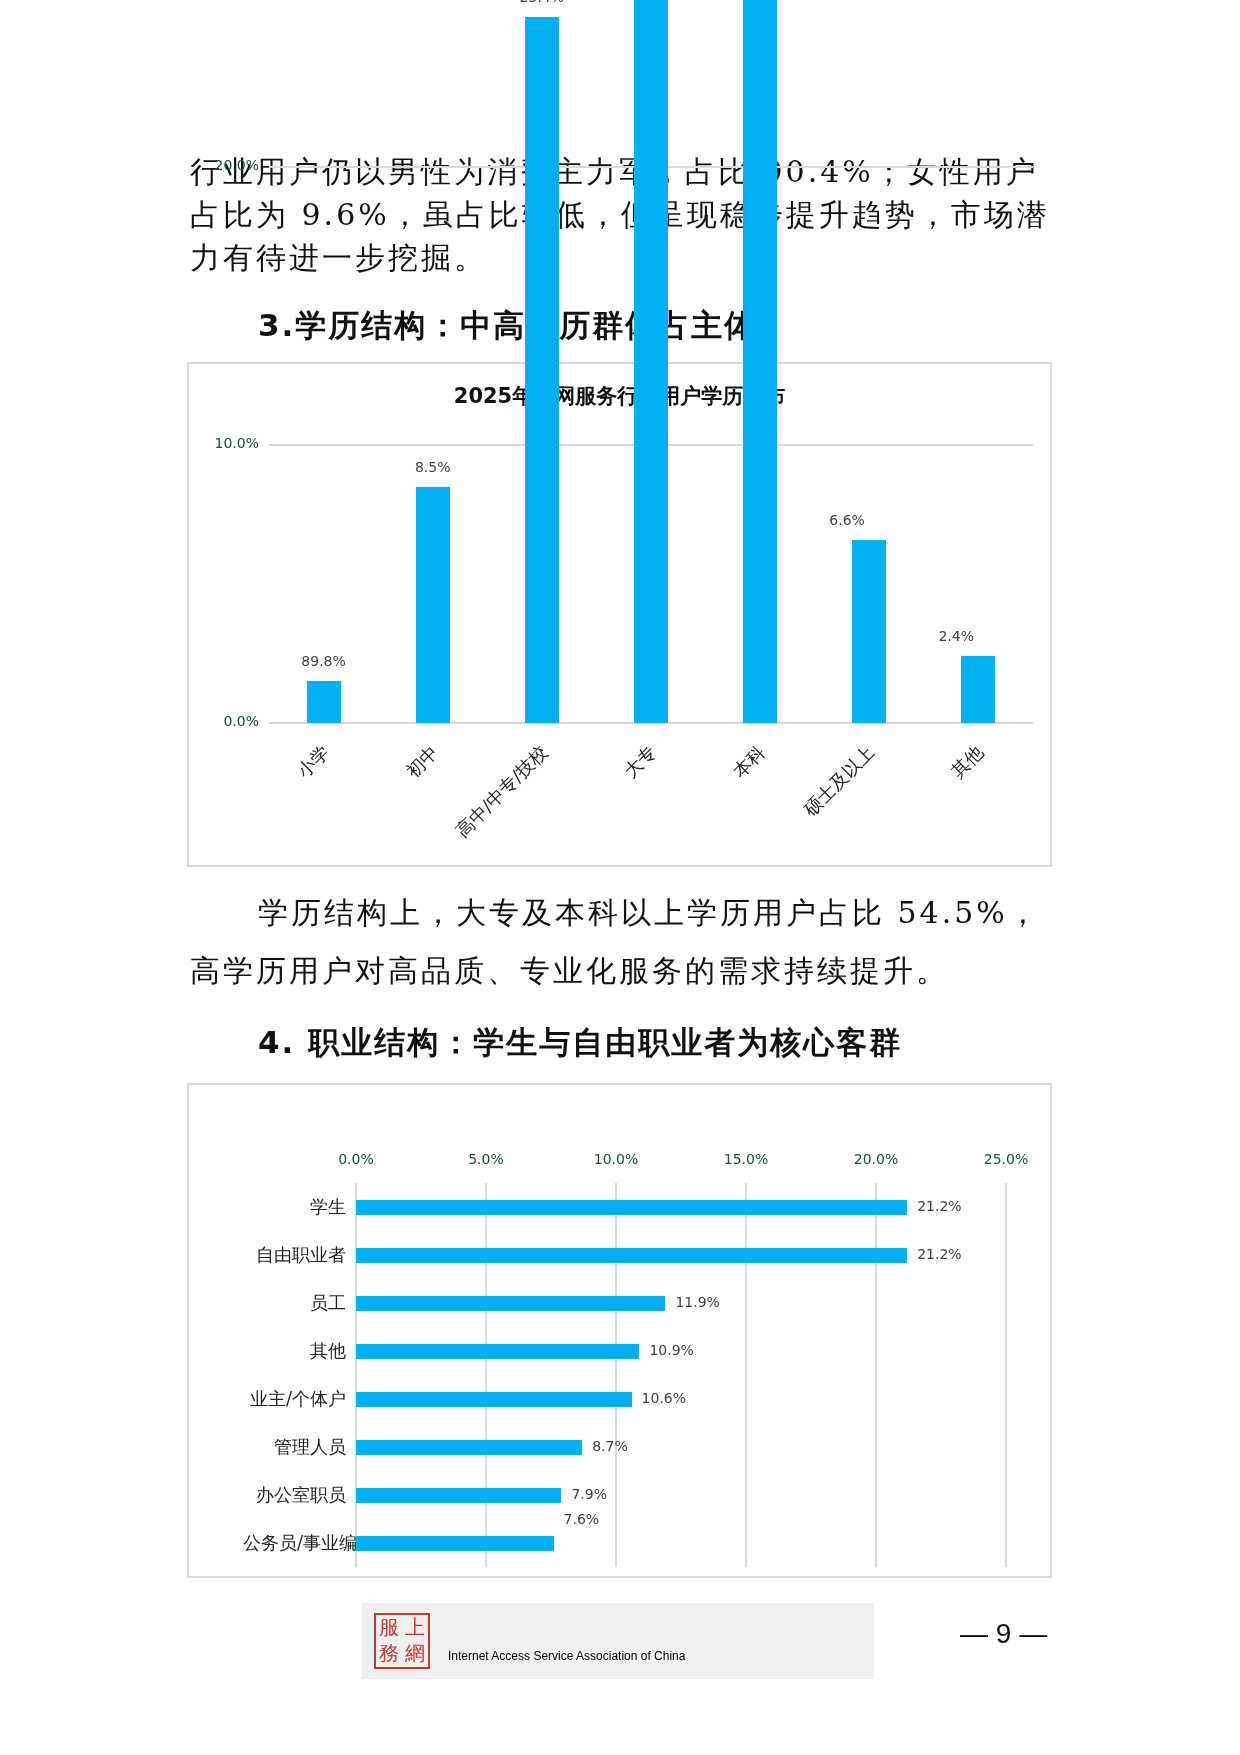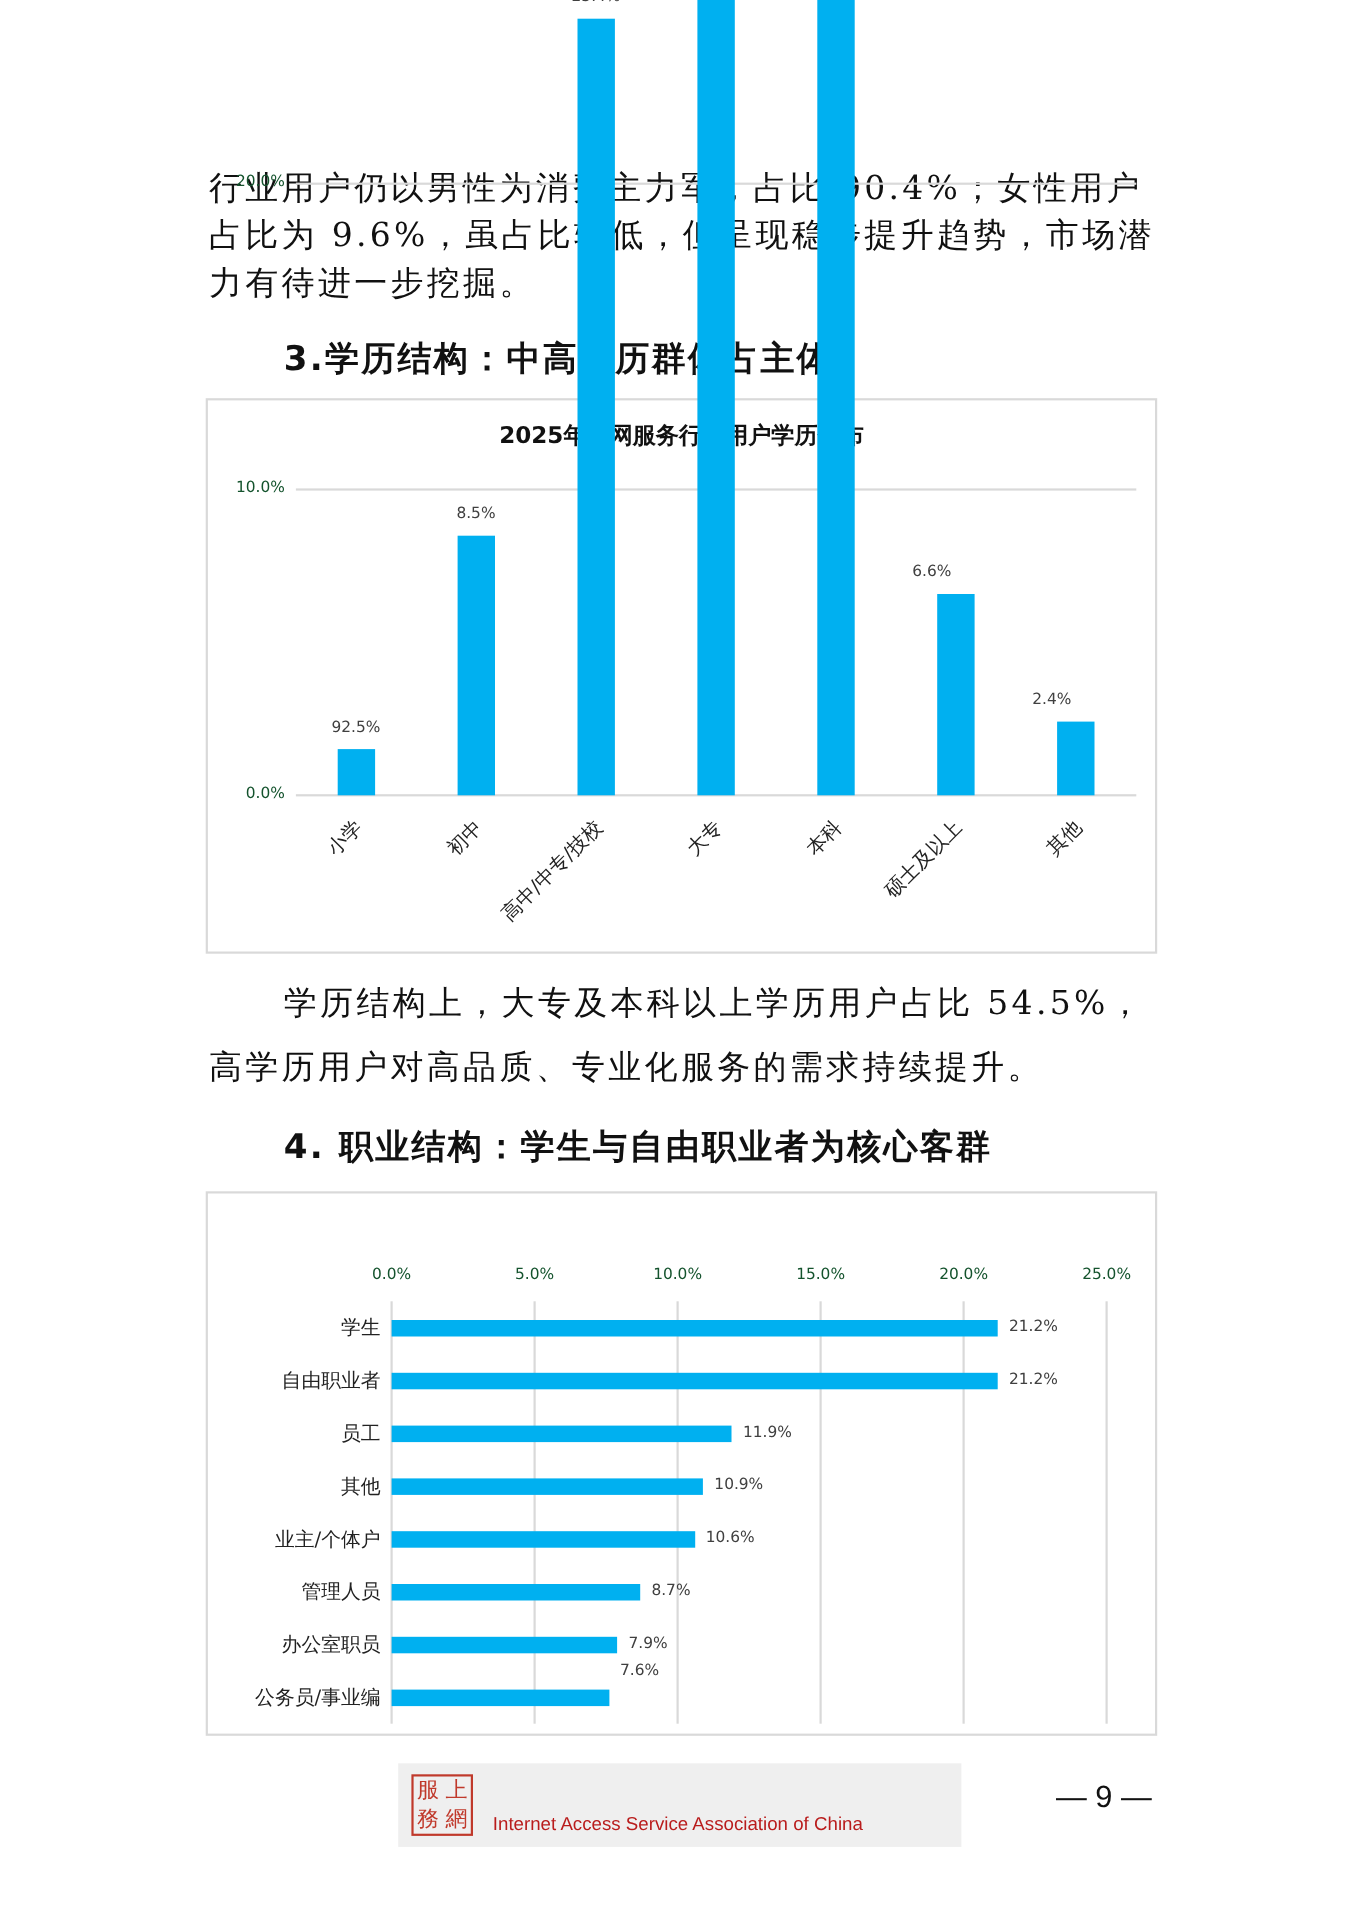--- a/index.html
+++ b/index.html
@@ -18,41 +18,41 @@
   .bar { position: absolute; background: #00b0f0; }
   .data-label { position: absolute; font-size: 14px; color: #404040; font-family: "DejaVu Sans", "Liberation Sans", sans-serif; white-space: nowrap; }
   .cat-rot { position: absolute; font-size: 18px; color: #222; white-space: nowrap; transform-origin: right center;
              transform: rotate(-45deg); text-align: right; font-family: "DejaVu Serif", "Liberation Serif", serif; }
   .cat-h { position: absolute; font-size: 18px; color: #222; text-align: right; width: 150px; white-space: nowrap;
            font-family: "DejaVu Serif", "Liberation Serif", serif; }
   .footer-logo { position: absolute; left: 362px; top: 1603px; width: 512px; height: 76px; background: #efefef; }
   .seal { position: absolute; left: 12px; top: 10px; width: 56px; height: 56px; border: 2px solid #c0392b; box-sizing: border-box;
           display: grid; grid-template-columns: 1fr 1fr; grid-template-rows: 1fr 1fr; color: #c0392b; font-size: 20px; line-height: 24px; text-align: center; }
   .org-cn { position: absolute; left: 84px; top: 8px; font-size: 29px; font-weight: bold; letter-spacing: 2px; color: #111; white-space: nowrap; }
-  .org-en { position: absolute; left: 86px; top: 46px; font-size: 17px; color: #b91c1c; white-space: nowrap;
+  .org-en { position: absolute; left: 86px; top: 46px; font-size: 12px; color: #000000; white-space: nowrap;
             font-family: "Liberation Sans", "DejaVu Sans", sans-serif; }
   .page-num { position: absolute; left: 960px; top: 1618px; font-size: 28px; color: #111; font-family: "Liberation Sans", "DejaVu Sans", sans-serif; }
 </style>
 </head>
 <body>
 
 <p class="para" style="top:150px;">行业用户仍以男性为消费主力军，占比 90.4%；女性用户占比为 9.6%，虽占比较低，但呈现稳步提升趋势，市场潜力有待进一步挖掘。</p>
 
 <h3 class="heading" style="top:305px;">3.学历结构：中高学历群体占主体</h3>
 
 <div class="chart-box" id="chart1" style="top:362px; height:505px;">
   <div class="chart-title" style="top:18px;">2025年上网服务行业用户学历分布</div>
 <div class="gridline-h" style="left: 80px; width: 764px; top: 358px;"></div>
     <div class="axis-label" style="left: 0px; width: 70px; text-align: right; top: 349px;">0.0%</div>
     <div class="gridline-h" style="left: 80px; width: 764px; top: 80px;"></div>
     <div class="axis-label" style="left: 0px; width: 70px; text-align: right; top: 71px;">10.0%</div>
     <div class="gridline-h" style="left: 80px; width: 764px; top: -198px;"></div>
     <div class="axis-label" style="left: 0px; width: 70px; text-align: right; top: -207px;">20.0%</div>
     <div class="bar" style="left: 117.571px; width: 34px; top: 317.3px; height: 41.7px;"></div>
-    <div class="data-label" style="left: 94.5714px; width: 80px; text-align: center; top: 289.3px;">92.5%</div>
+    <div class="data-label" style="left: 94.5714px; width: 80px; text-align: center; top: 289.3px;">89.8%</div>
     <div class="cat-rot" style="right: 724.429px; top: 373px;">小学</div>
     <div class="bar" style="left: 226.714px; width: 34px; top: 122.7px; height: 236.3px;"></div>
     <div class="data-label" style="left: 203.714px; width: 80px; text-align: center; top: 94.7px;">8.5%</div>
     <div class="cat-rot" style="right: 615.286px; top: 373px;">初中</div>
     <div class="bar" style="left: 335.857px; width: 34px; top: -347.12px; height: 706.12px;"></div>
     <div class="data-label" style="left: 312.857px; width: 80px; text-align: center; top: -375.12px;">25.4%</div>
     <div class="cat-rot" style="right: 506.143px; top: 373px;">高中/中专/技校</div>
     <div class="bar" style="left: 445px; width: 34px; top: -416.62px; height: 775.62px;"></div>
     <div class="cat-rot" style="right: 397px; top: 373px;">大专</div>
     <div class="bar" style="left: 554.143px; width: 34px; top: -413.84px; height: 772.84px;"></div>
@@ -98,21 +98,21 @@
     <div class="data-label" style="left: 452.6px; top: 305px;">10.6%</div>
     <div class="cat-h" style="left: 7px; top: 302px;">业主/个体户</div>
     <div class="bar" style="left: 167px; width: 226.2px; top: 354.5px; height: 15px;"></div>
     <div class="data-label" style="left: 403.2px; top: 353px;">8.7%</div>
     <div class="cat-h" style="left: 7px; top: 350px;">管理人员</div>
     <div class="bar" style="left: 167px; width: 205.4px; top: 402.5px; height: 15px;"></div>
     <div class="data-label" style="left: 382.4px; top: 401px;">7.9%</div>
     <div class="cat-h" style="left: 7px; top: 398px;">办公室职员</div>
     <div class="bar" style="left: 167px; width: 197.6px; top: 450.5px; height: 15px;"></div>
     <div class="data-label" style="left: 374.6px; top: 426px;">7.6%</div>
-    <div class="cat-h" style="left: 7px; top: 446px;">公务员/事业编</div>
+    <div class="cat-h" style="left: 18px; top: 446px;">公务员/事业编</div>
   </div>
 
 <div class="footer-logo">
   <div class="seal" id="seal">
       <span>服</span>
       <span>上</span>
       <span>務</span>
       <span>網</span>
     </div>
   <div class="org-en">Internet Access Service Association of China</div>

